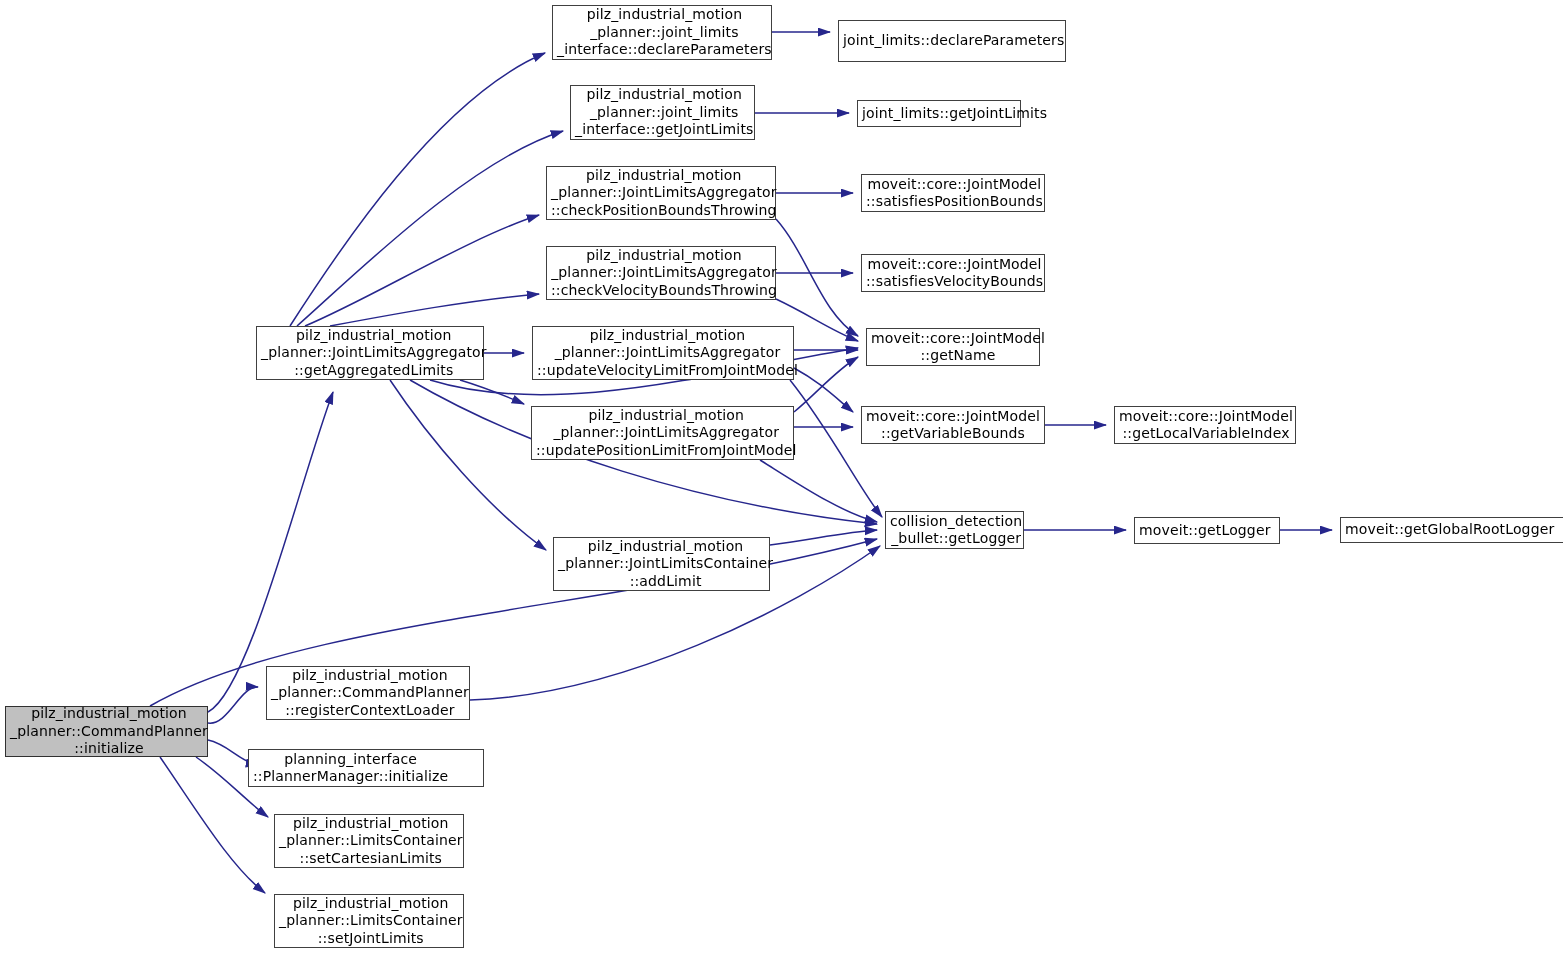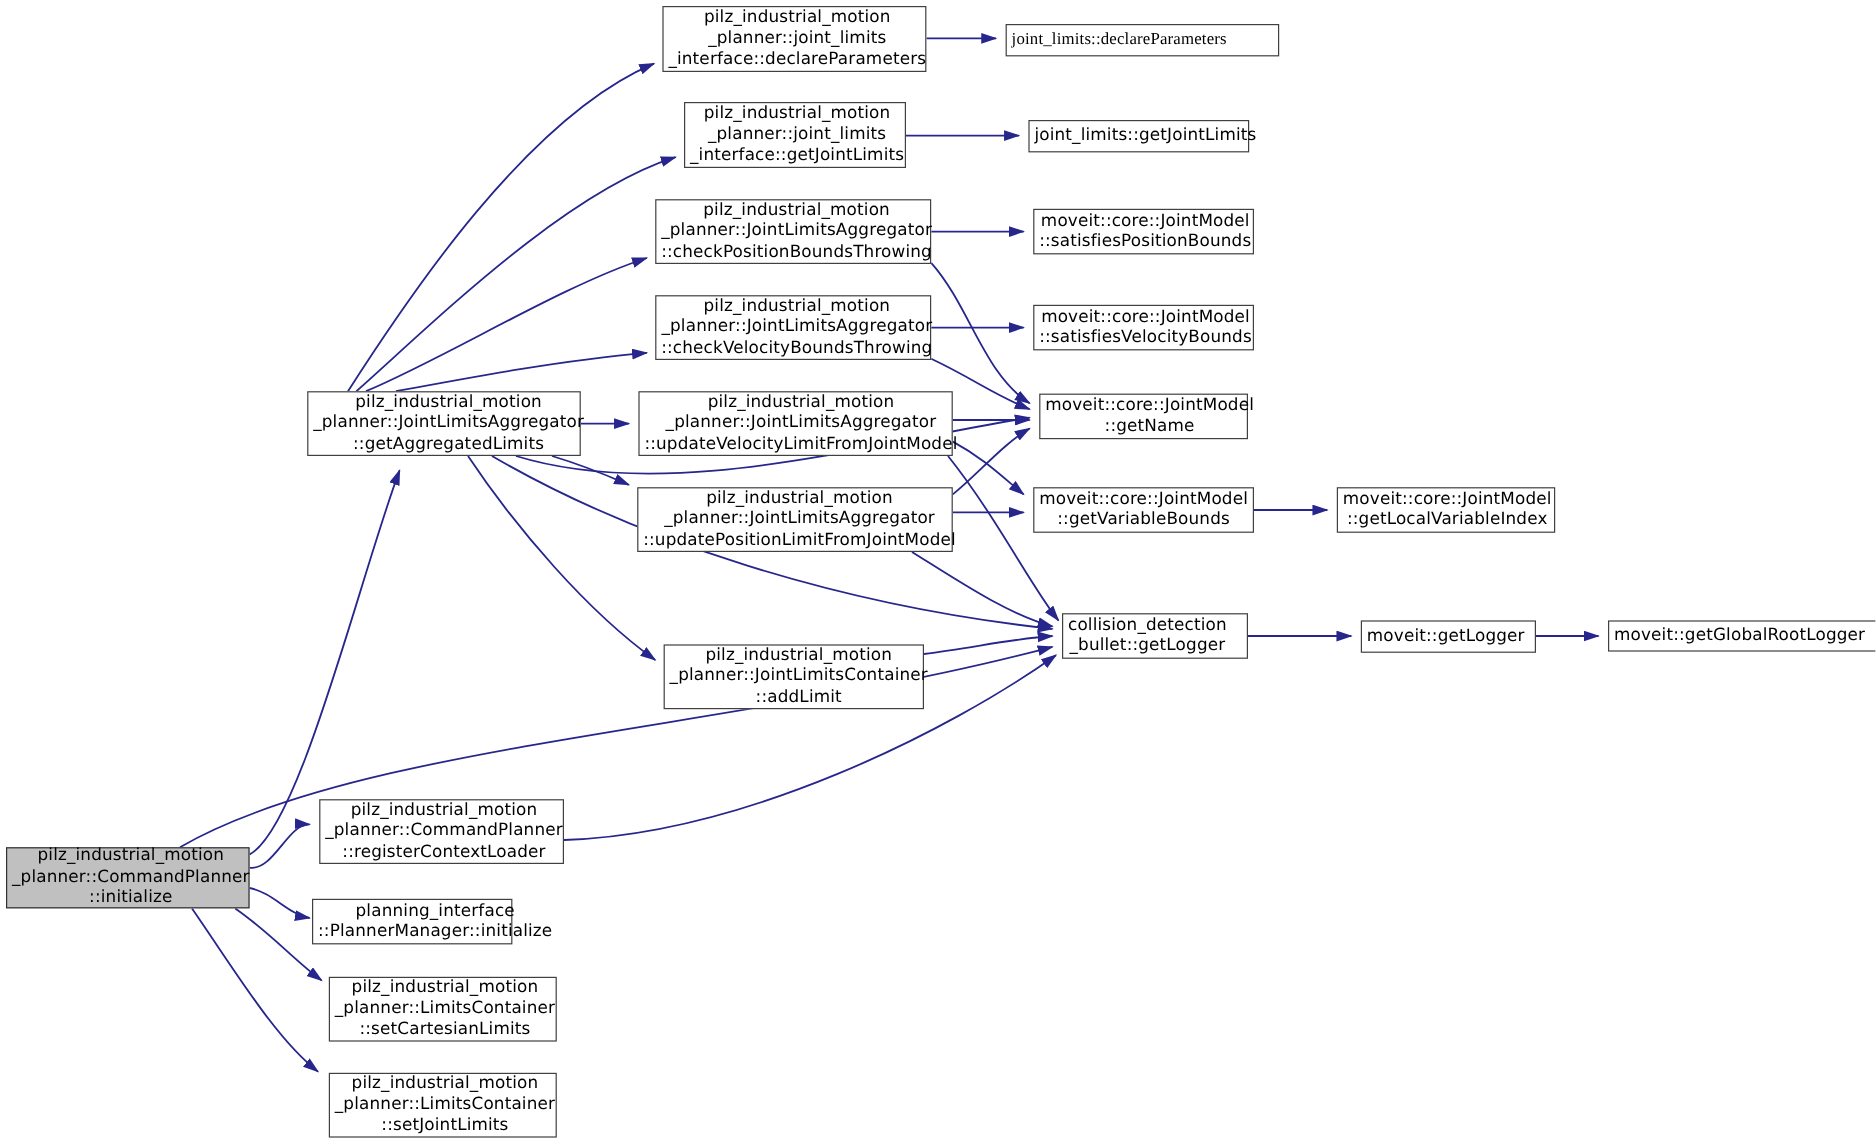--- a/index.html
+++ b/index.html
@@ -114,40 +114,40 @@
 ::checkVelocityBoundsThrowing</span></div>
       <div class="node" style="left: 532px; top: 326px; width: 262px; height: 54px;"><span class="lbl">pilz_industrial_motion
 _planner::JointLimitsAggregator
 ::updateVelocityLimitFromJointModel</span></div>
       <div class="node" style="left: 531px; top: 406px; width: 263px; height: 54px;"><span class="lbl">pilz_industrial_motion
 _planner::JointLimitsAggregator
 ::updatePositionLimitFromJointModel</span></div>
       <div class="node" style="left: 553px; top: 537px; width: 217px; height: 54px;"><span class="lbl">pilz_industrial_motion
 _planner::JointLimitsContainer
 ::addLimit</span></div>
-      <div class="node" style="left: 838px; top: 20px; width: 228px; height: 27px; font-family: Liberation Serif, serif;"><span class="lbl">joint_limits::declareParameters</span></div>
-      <div class="node" style="left: 857px; top: 100px; width: 184px; height: 27px;"><span class="lbl">joint_limits::getJointLimits</span></div>
+      <div class="node" style="left: 838px; top: 20px; width: 228px; height: 42px;"><span class="lbl">joint_limits::declareParameters</span></div>
+      <div class="node" style="left: 857px; top: 100px; width: 164px; height: 27px;"><span class="lbl">joint_limits::getJointLimits</span></div>
       <div class="node" style="left: 861px; top: 174px; width: 184px; height: 38px;"><span class="lbl">moveit::core::JointModel
 ::satisfiesPositionBounds</span></div>
       <div class="node" style="left: 861px; top: 254px; width: 184px; height: 38px;"><span class="lbl">moveit::core::JointModel
 ::satisfiesVelocityBounds</span></div>
       <div class="node" style="left: 866px; top: 328px; width: 174px; height: 38px;"><span class="lbl">moveit::core::JointModel
 ::getName</span></div>
       <div class="node" style="left: 861px; top: 406px; width: 184px; height: 38px;"><span class="lbl">moveit::core::JointModel
 ::getVariableBounds</span></div>
       <div class="node" style="left: 1114px; top: 406px; width: 182px; height: 38px;"><span class="lbl">moveit::core::JointModel
 ::getLocalVariableIndex</span></div>
-      <div class="node" style="left: 885px; top: 511px; width: 155px; height: 38px;"><span class="lbl">collision_detection
+      <div class="node" style="left: 885px; top: 511px; width: 139px; height: 38px;"><span class="lbl">collision_detection
 _bullet::getLogger</span></div>
       <div class="node" style="left: 1134px; top: 517px; width: 146px; height: 27px;"><span class="lbl">moveit::getLogger</span></div>
       <div class="node" style="left: 1340px; top: 517px; width: 238px; height: 26px;"><span class="lbl">moveit::getGlobalRootLogger</span></div>
       <div class="node" style="left: 266px; top: 666px; width: 204px; height: 54px;"><span class="lbl">pilz_industrial_motion
 _planner::CommandPlanner
 ::registerContextLoader</span></div>
-      <div class="node" style="left: 260px; top: 749px; width: 167px; height: 38px;"><span class="lbl">planning_interface
+      <div class="node" style="left: 248px; top: 749px; width: 236px; height: 38px;"><span class="lbl">planning_interface
 ::PlannerManager::initialize</span></div>
       <div class="node" style="left: 274px; top: 814px; width: 190px; height: 54px;"><span class="lbl">pilz_industrial_motion
 _planner::LimitsContainer
 ::setCartesianLimits</span></div>
       <div class="node" style="left: 274px; top: 894px; width: 190px; height: 54px;"><span class="lbl">pilz_industrial_motion
 _planner::LimitsContainer
 ::setJointLimits</span></div>
     </div>
 </div>
 

